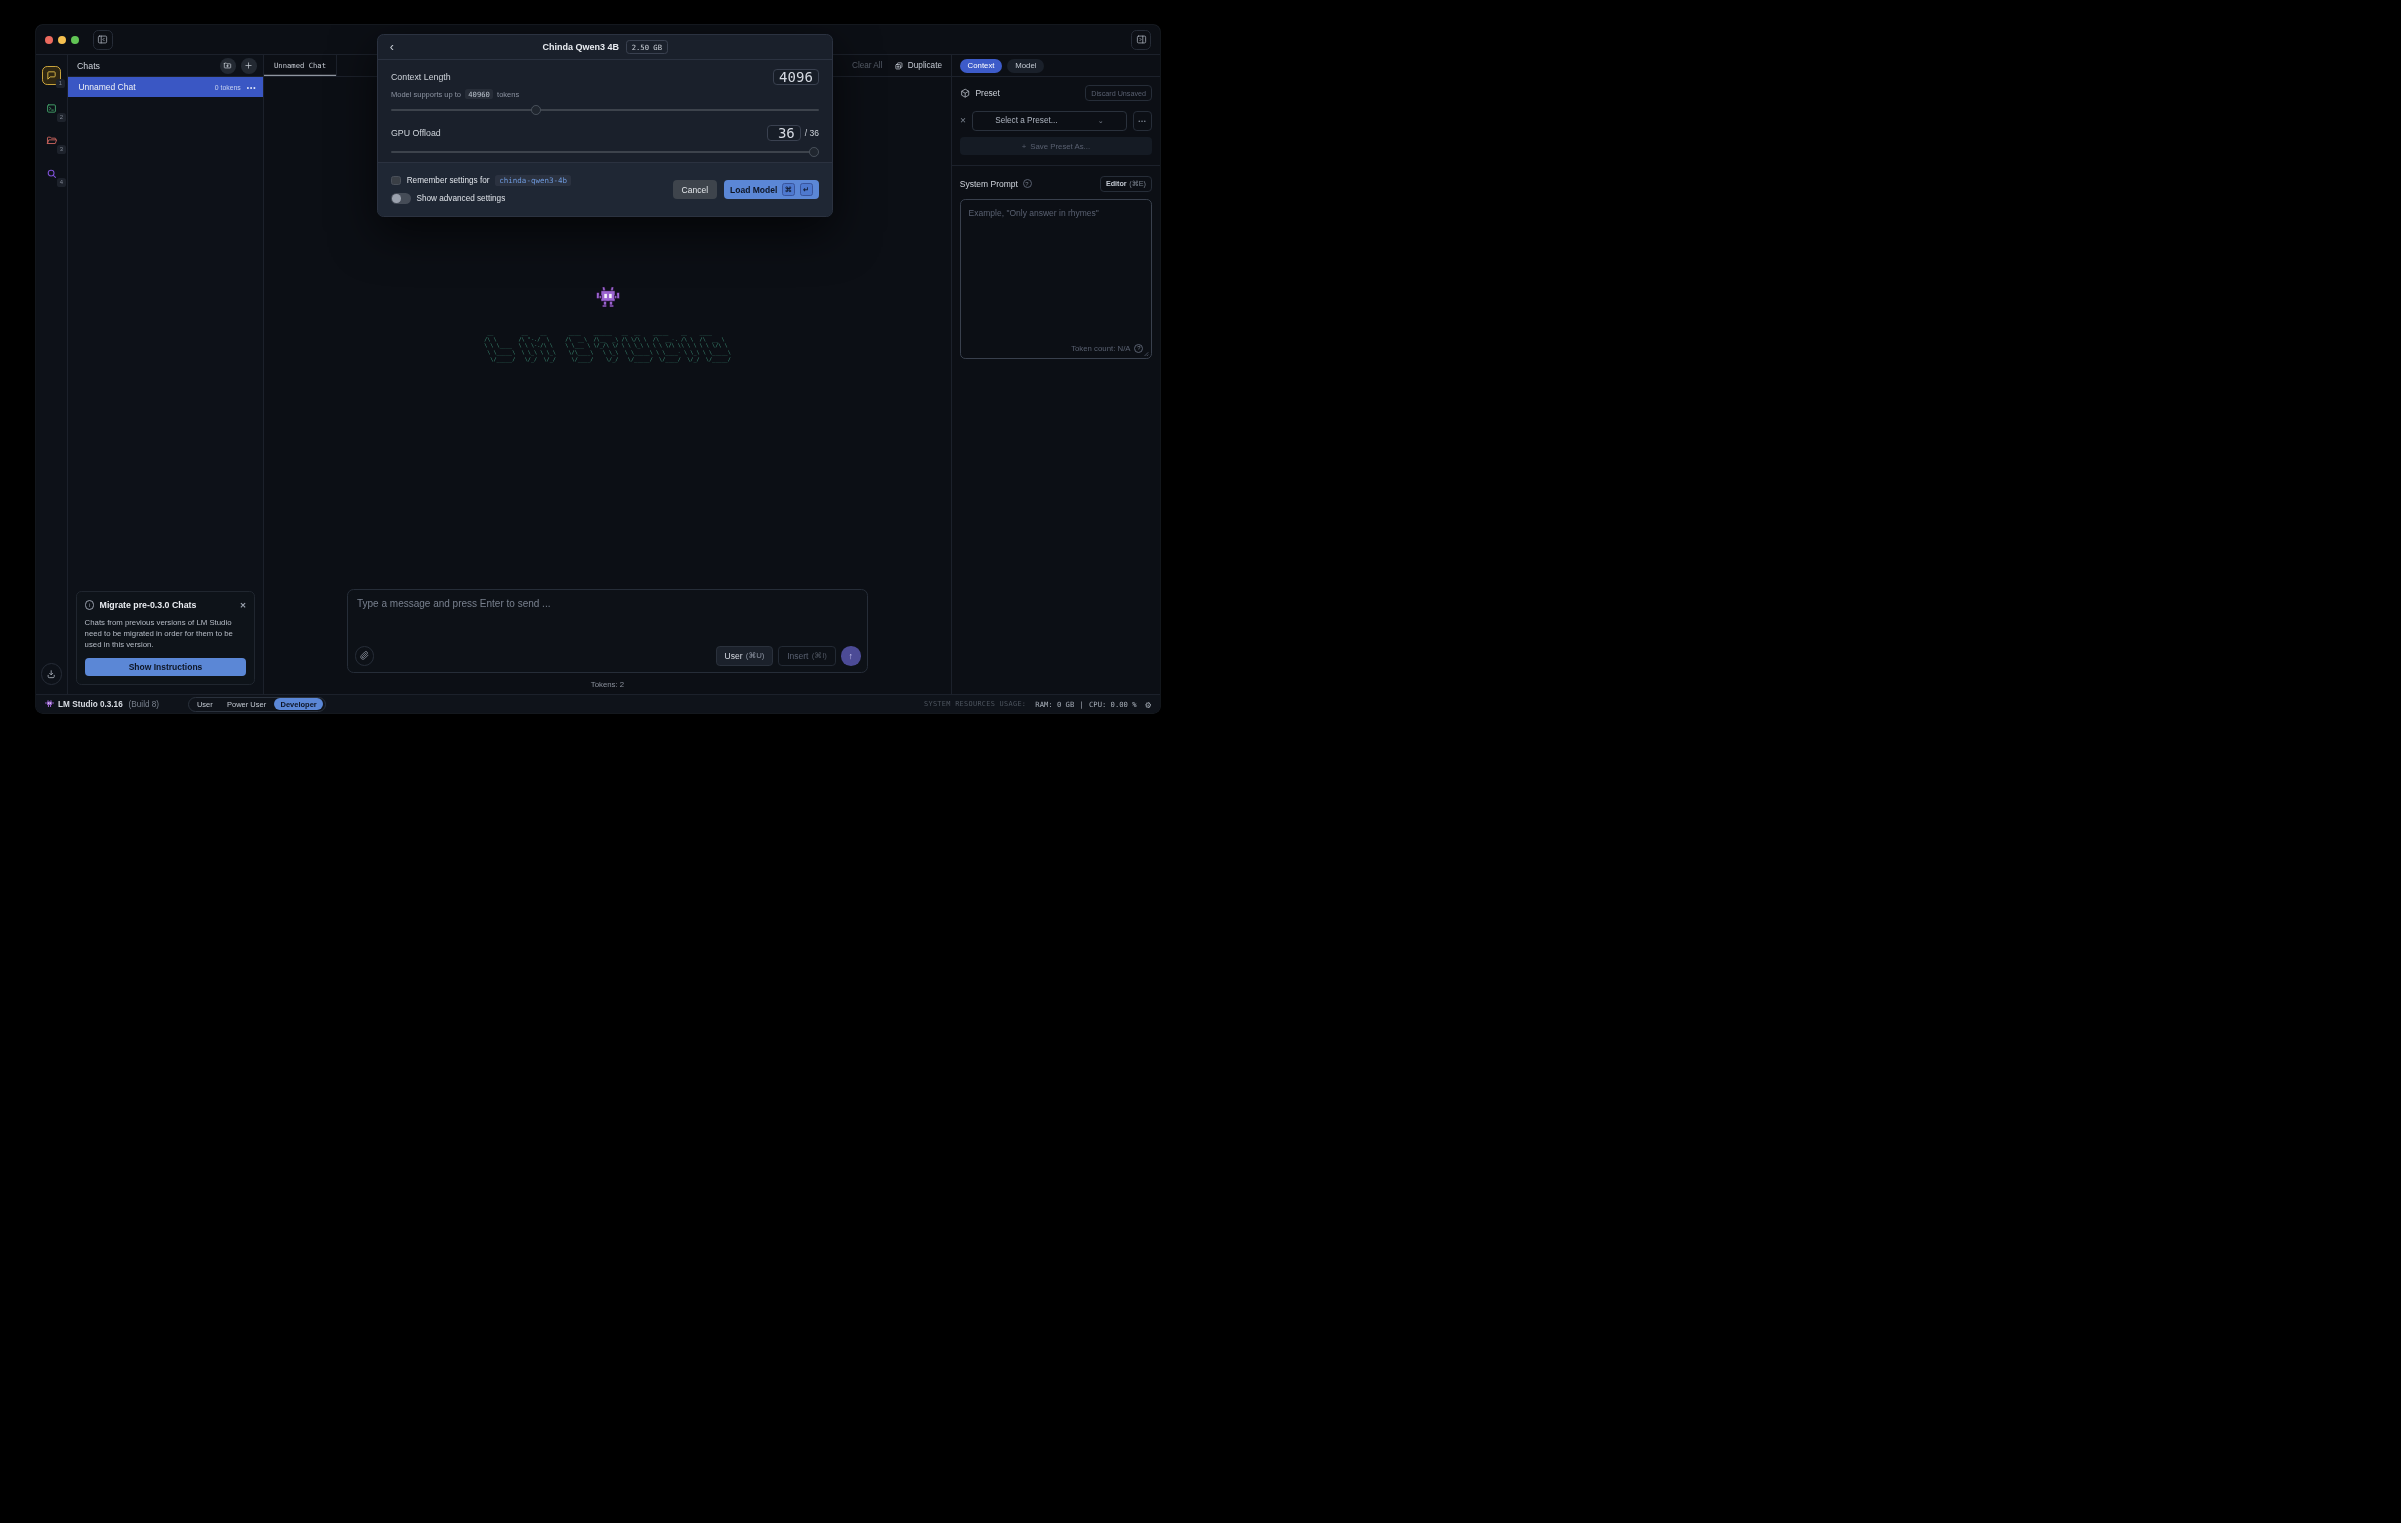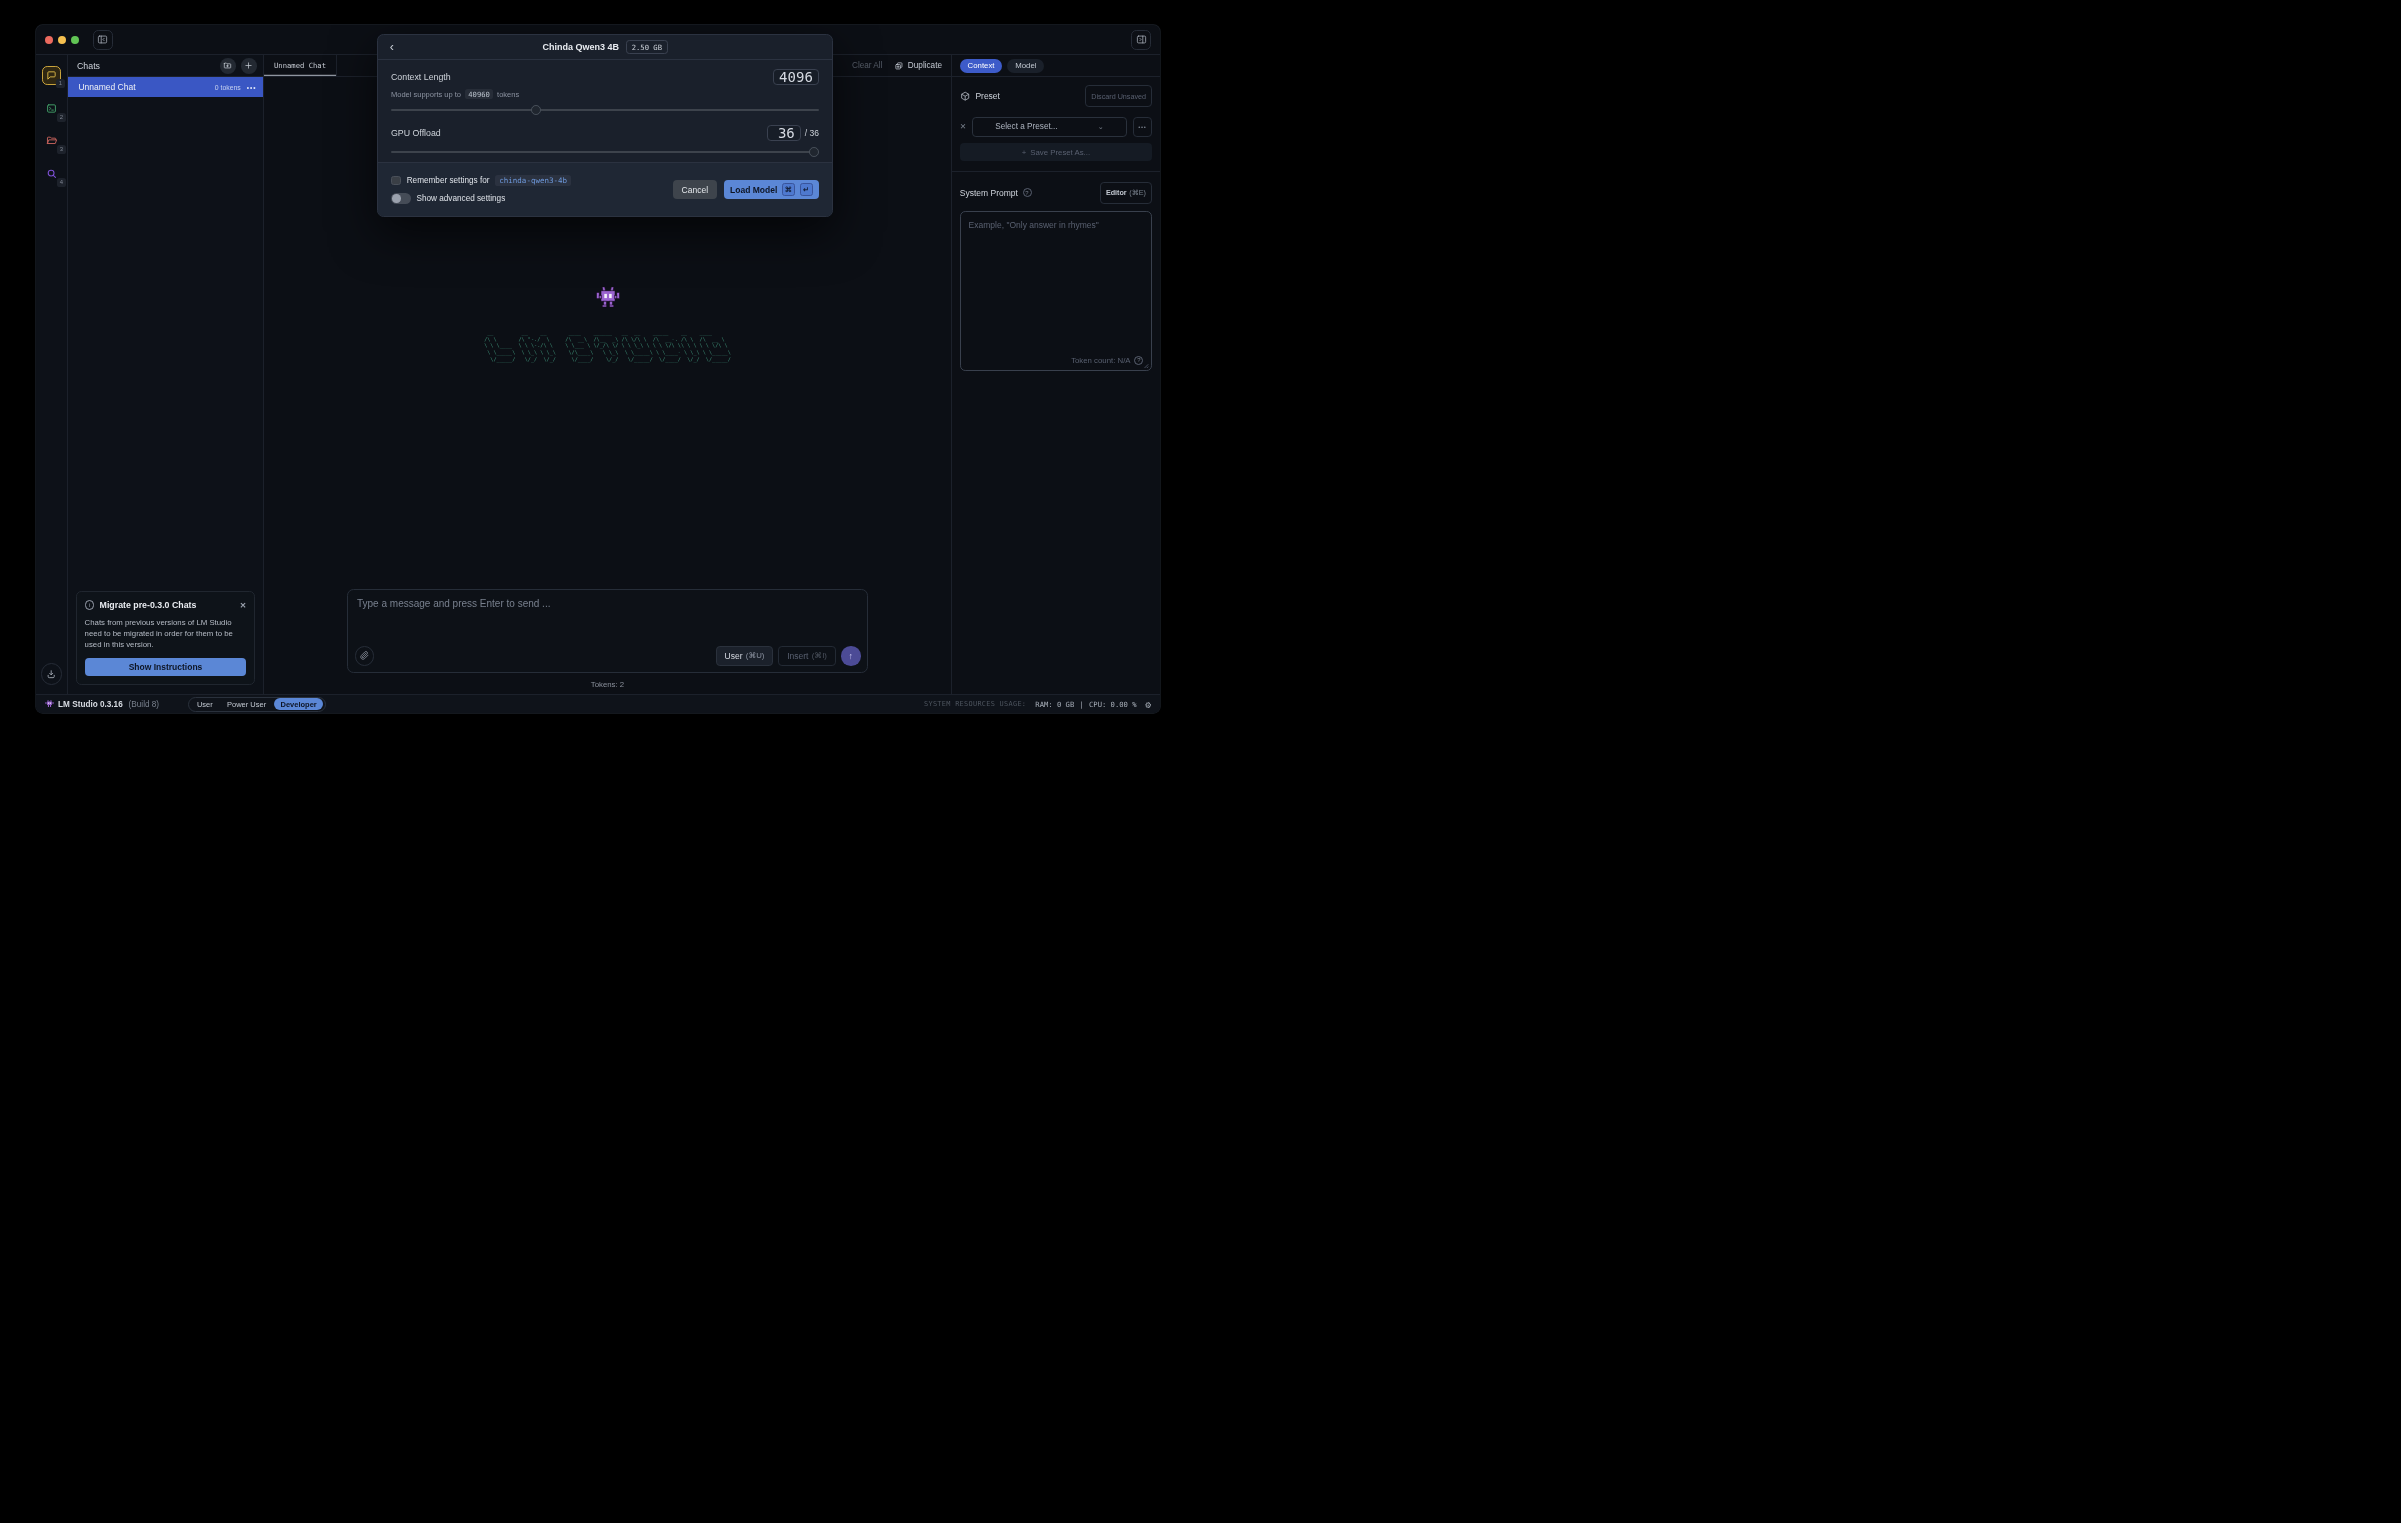--- a/index.html
+++ b/index.html
@@ -102,21 +102,21 @@
 
   
   .right-panel { flex:0 0 209px; border-left:0.7px solid #1c212b; display:flex; flex-direction:column; }
   .right-tabs { flex:0 0 22px; display:flex; align-items:center; gap:5.2px; padding:0 7.8px;
                 border-bottom:0.7px solid #1c212b; }
   .pill { height:14.4px; padding:0 7.8px; border-radius:7.8px; display:flex; align-items:center;
           font-size:7.8px; color:#c3c9d2; background:#1a202a; cursor:pointer; }
   .pill.active { background:#3d5bc9; color:#ffffff; }
   .right-body { flex:1; padding:7.8px; display:flex; flex-direction:column; min-height:0; }
   .preset-head { display:flex; align-items:center; gap:5.2px; color:#d0d5dd; font-size:8.5px; }
-  .ghost-btn { margin-left:auto; height:22px; padding:0 5.2px; border:0.7px solid #262d38;
+  .ghost-btn { margin-left:auto; height:16px; padding:0 5.2px; border:0.7px solid #262d38;
                border-radius:3.9px; background:transparent; color:#596070; font-size:7.2px;
                cursor:pointer; display:flex; align-items:center; gap:2.6px; }
   .ghost-btn.lit { color:#c3c9d2; font-weight:600; }
   .ghost-btn.lit .keydim { color:#79818d; font-weight:400; }
   .preset-row { display:flex; align-items:center; gap:5.9px; margin-top:9.8px; }
   .x-dim { color:#79818d; font-size:7.8px; cursor:pointer; }
   .select { flex:1; height:19.6px; border:0.7px solid #2a313c; border-radius:3.9px; display:flex;
             align-items:center; padding:0 22px; color:#aeb5c0; font-size:8.2px; cursor:pointer; }
   .select .chev { margin-left:auto; color:#79818d; font-size:7.2px; }
   .more-btn { width:19.6px; height:19.6px; border:0.7px solid #262d38; border-radius:3.9px;

